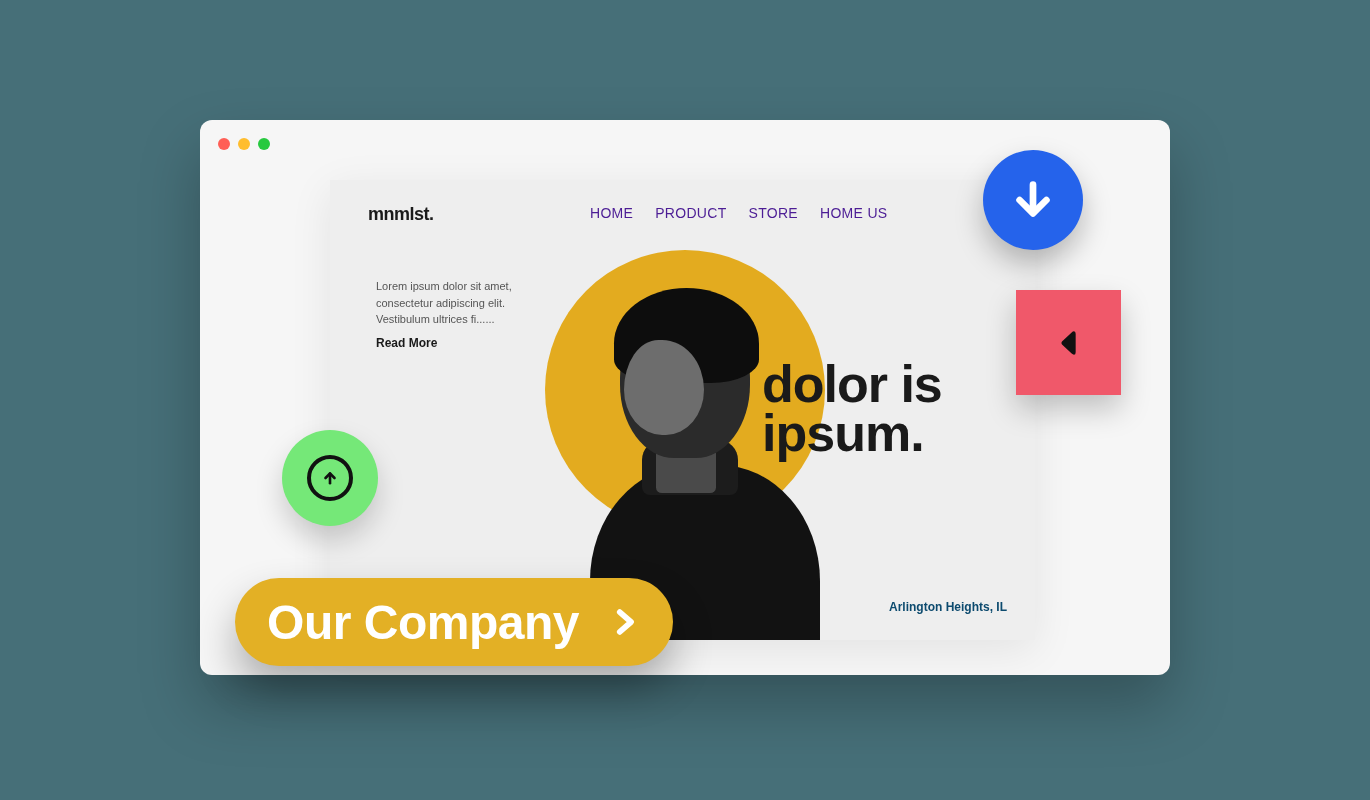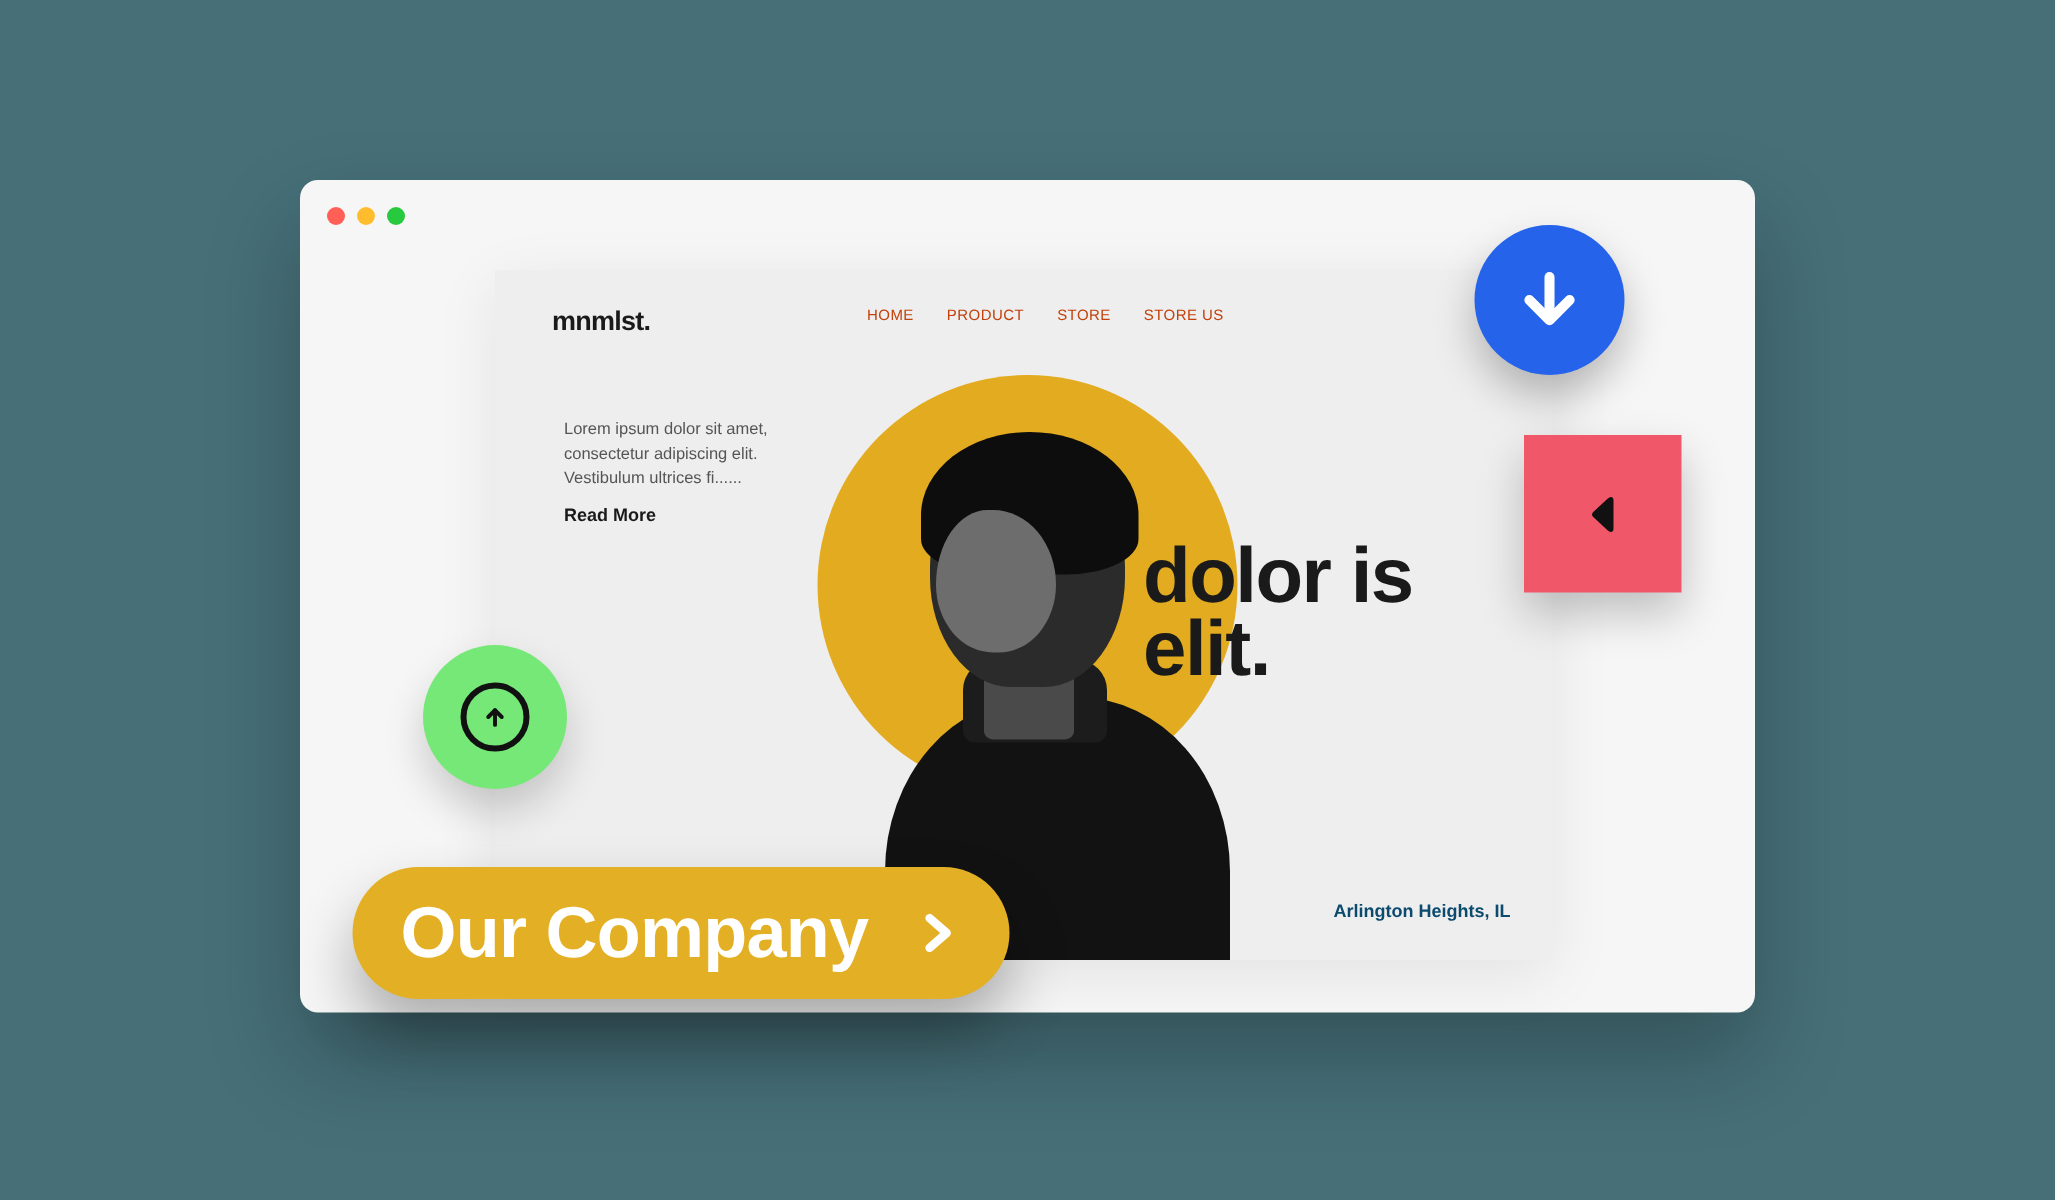--- a/index.html
+++ b/index.html
@@ -51,26 +51,26 @@
     top: 24px;
     font-size: 18px;
     font-weight: 900;
     letter-spacing: -0.5px;
     color: #1a1a1a;
   }
 
   .nav {
     position: absolute;
     top: 25px;
-    left: 248px;
+    left: 260px;
     display: flex;
     gap: 22px;
-    font-size: 10px;
+    font-size: 14px;
     font-weight: 500;
-    color: #c2410c;
+    color: #4c1d95;
     letter-spacing: 0.3px;
   }
   .nav span { cursor: pointer; }
 
   .blurb {
     position: absolute;
     left: 46px;
     top: 98px;
     width: 175px;
     font-size: 11px;
@@ -229,41 +229,41 @@
     <div class="tl green"></div>
   </div>
 
   <div class="inner-page">
     <div class="brand">mnmlst.</div>
 
     <div class="nav">
       <span>HOME</span>
       <span>PRODUCT</span>
       <span>STORE</span>
-      <span>STORE US</span>
+      <span>HOME US</span>
     </div>
 
     <div class="blurb">
       <span>Lorem ipsum dolor sit amet, consectetur adipiscing elit. Vestibulum ultrices fi......</span>
       <span class="read-more">Read More</span>
     </div>
 
     <div class="circle-bg"></div>
 
     <div class="person">
       <div class="sweater"></div>
       <div class="collar"></div>
       <div class="neck"></div>
       <div class="head"></div>
       <div class="face"></div>
     </div>
 
     <div class="headline">
       <div>dolor is</div>
-      <div>elit.</div>
+      <div>ipsum.</div>
     </div>
 
     <div class="location">Arlington Heights, IL</div>
   </div>
 </div>
 
 <div class="float-circle-green">
   <div class="ring">
     <svg width="18" height="18" viewBox="0 0 24 24" fill="none" stroke="#111" stroke-width="3.5" stroke-linecap="round" stroke-linejoin="round">
       <path d="M12 19V6"></path>

